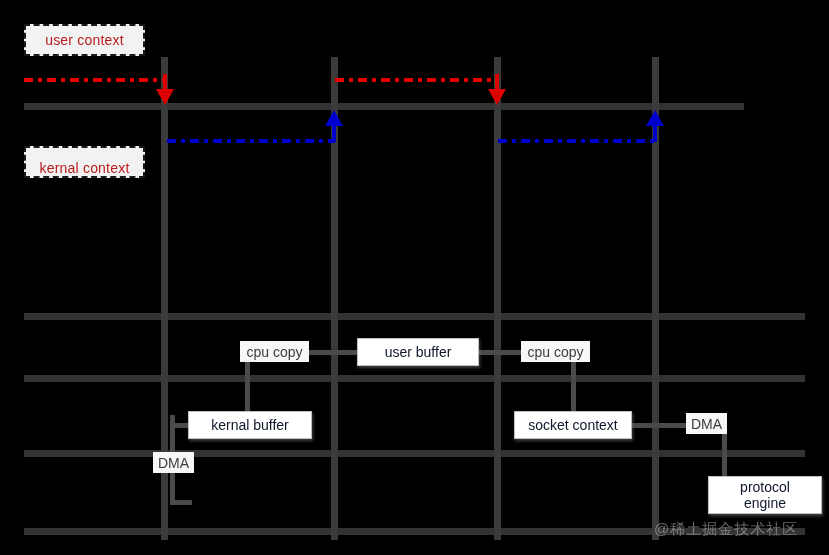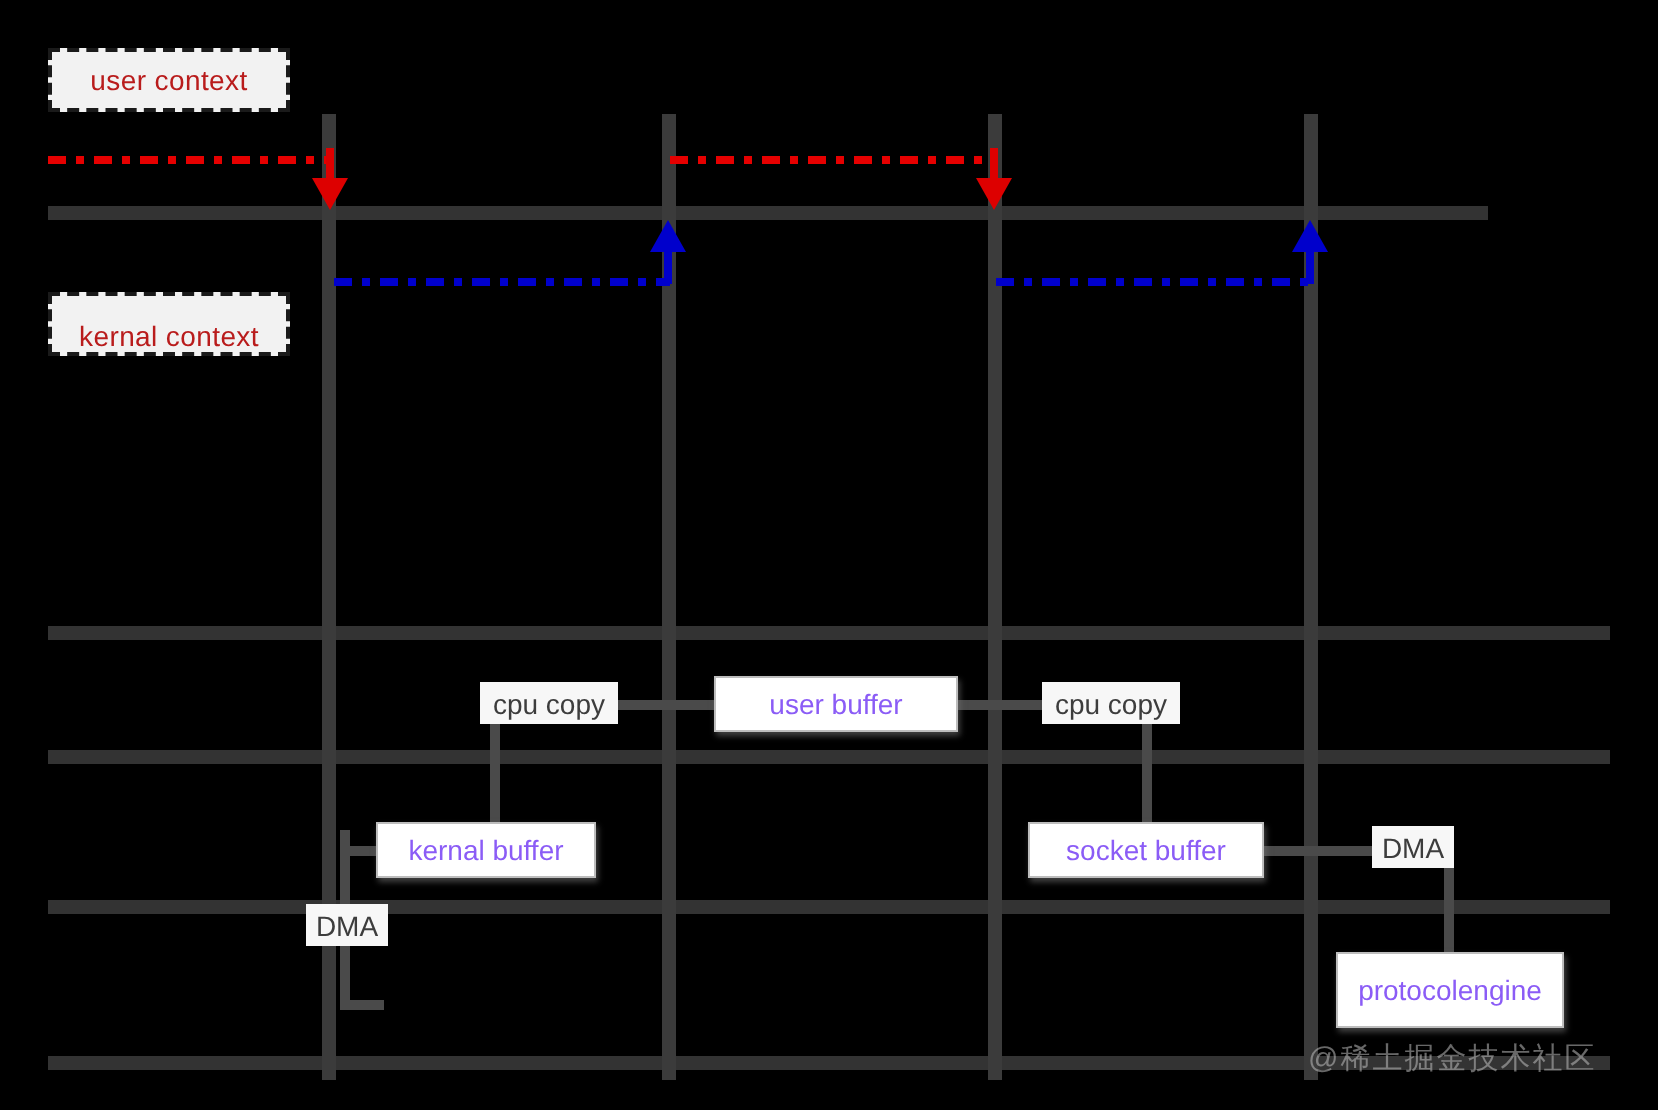--- a/index.html
+++ b/index.html
@@ -42,32 +42,33 @@
     justify-content: center;
     box-sizing: border-box;
     letter-spacing: 0.2px;
   }
 
   
   .node-box {
     position: absolute;
     background: #ffffff;
     border: 1px solid #bdbdbd;
-    color: #8b5cf6;
+    color: #0f172a;
     font-size: 14px;
     display: flex;
     align-items: center;
     justify-content: center;
     box-sizing: border-box;
     box-shadow: 1px 2px 3px rgba(120,120,120,0.55);
     text-align: center;
     line-height: 1.15;
   }
   .node-box.multiline {
-    flex-direction: row;
+    flex-direction: column;
+    margin-left: 40px;
   }
 
   
   .chip {
     position: absolute;
     background: #f7f7f7;
     color: #3d3d3d;
     font-size: 14px;
     display: flex;
     align-items: center;
@@ -208,26 +209,26 @@
   </div>
 
   <div class="node-box" style="left:357px; top:338px; width:122px; height:28px;">
     <span>user buffer</span>
   </div>
 
   <div class="chip" style="left:521px; top:341px; width:69px; height:21px;">
     <span>cpu copy</span>
   </div>
 
-  <div class="node-box" style="left:188px; top:411px; width:110px; height:28px;">
+  <div class="node-box" style="left:188px; top:411px; width:124px; height:28px;">
     <span>kernal buffer</span>
   </div>
 
   <div class="node-box" style="left:514px; top:411px; width:118px; height:28px;">
-    <span>socket buffer</span>
+    <span>socket context</span>
   </div>
 
   <div class="chip" style="left:153px; top:452px; width:41px; height:21px;">
     <span>DMA</span>
   </div>
 
   <div class="chip" style="left:686px; top:413px; width:41px; height:21px;">
     <span>DMA</span>
   </div>
 

